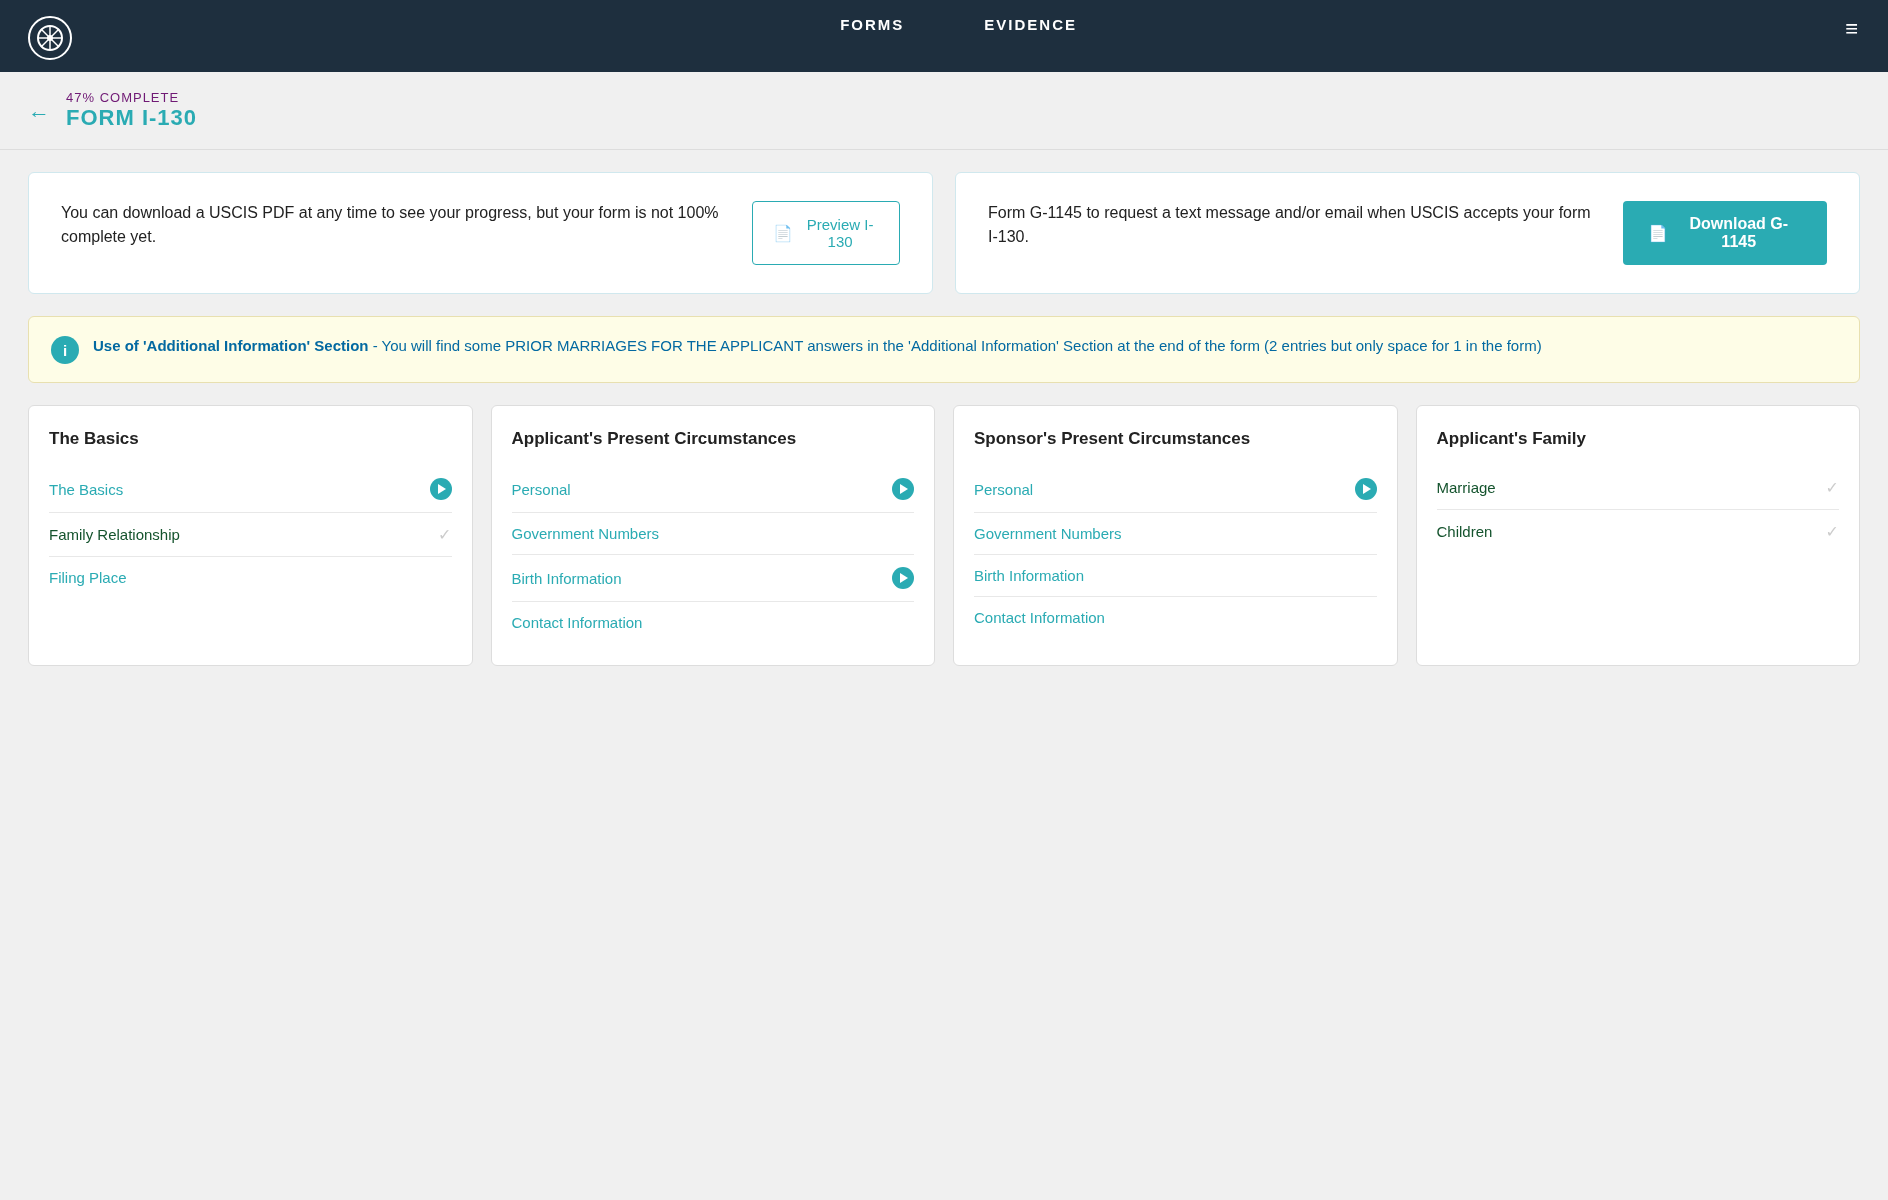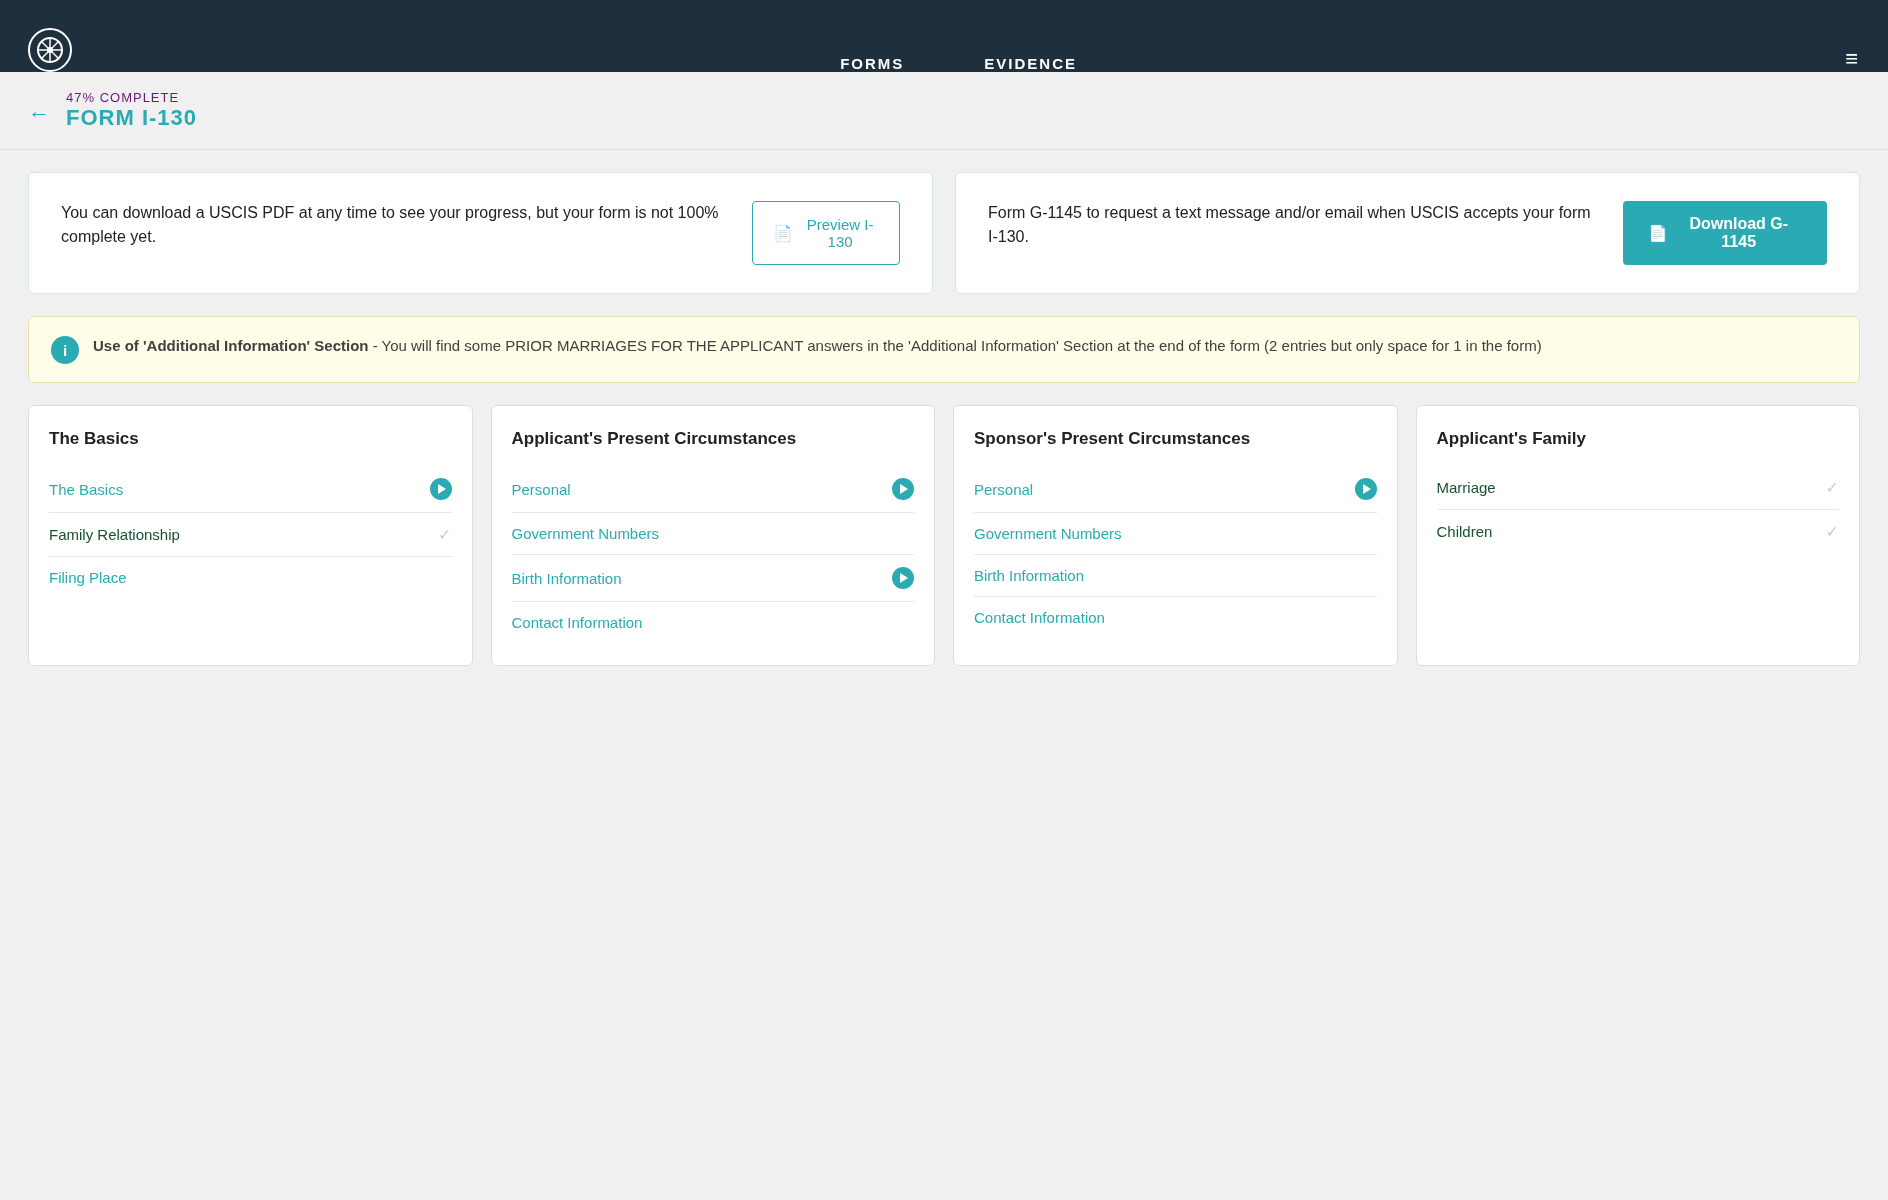--- a/index.html
+++ b/index.html
@@ -3,23 +3,23 @@
   <meta charset="utf-8">
   <style>
     * { box-sizing: border-box; margin: 0; padding: 0; }
     body { font-family: 'Helvetica Neue', Arial, sans-serif; background: #f0f0f0; min-height: 1200px; }
 
     
     .navbar {
       background: #1e2f3e;
       height: 72px;
       display: flex;
-      align-items: flex-end;
+      align-items: flex-start;
       justify-content: space-between;
-      padding: 0 28px;
+      padding: 16px 28px;
     }
     .navbar-logo {
       width: 44px; height: 44px;
       border: 2.5px solid #fff;
       border-radius: 50%;
       display: flex; align-items: center; justify-content: center;
       color: #fff; font-size: 22px;
     }
     .navbar-links {
       display: flex; gap: 80px;
@@ -80,21 +80,21 @@
       padding: 18px 22px;
       display: flex; align-items: flex-start; gap: 14px;
       margin-bottom: 22px;
     }
     .info-icon-circle {
       width: 28px; height: 28px; border-radius: 50%; background: #2aabb3;
       color: #fff; font-weight: 700; font-size: 15px;
       display: flex; align-items: center; justify-content: center;
       flex-shrink: 0; margin-top: 1px;
     }
-    .info-text { font-size: 15px; color: #404040; line-height: 1.5; }
+    .info-text { font-size: 15px; color: #0369a1; line-height: 1.5; }
     .info-bold { font-weight: 700; }
 
     
     .sections-row {
       display: flex; gap: 18px;
     }
     .section-card {
       background: #fff;
       border: 1.5px solid #ddd;
       border-radius: 6px;

